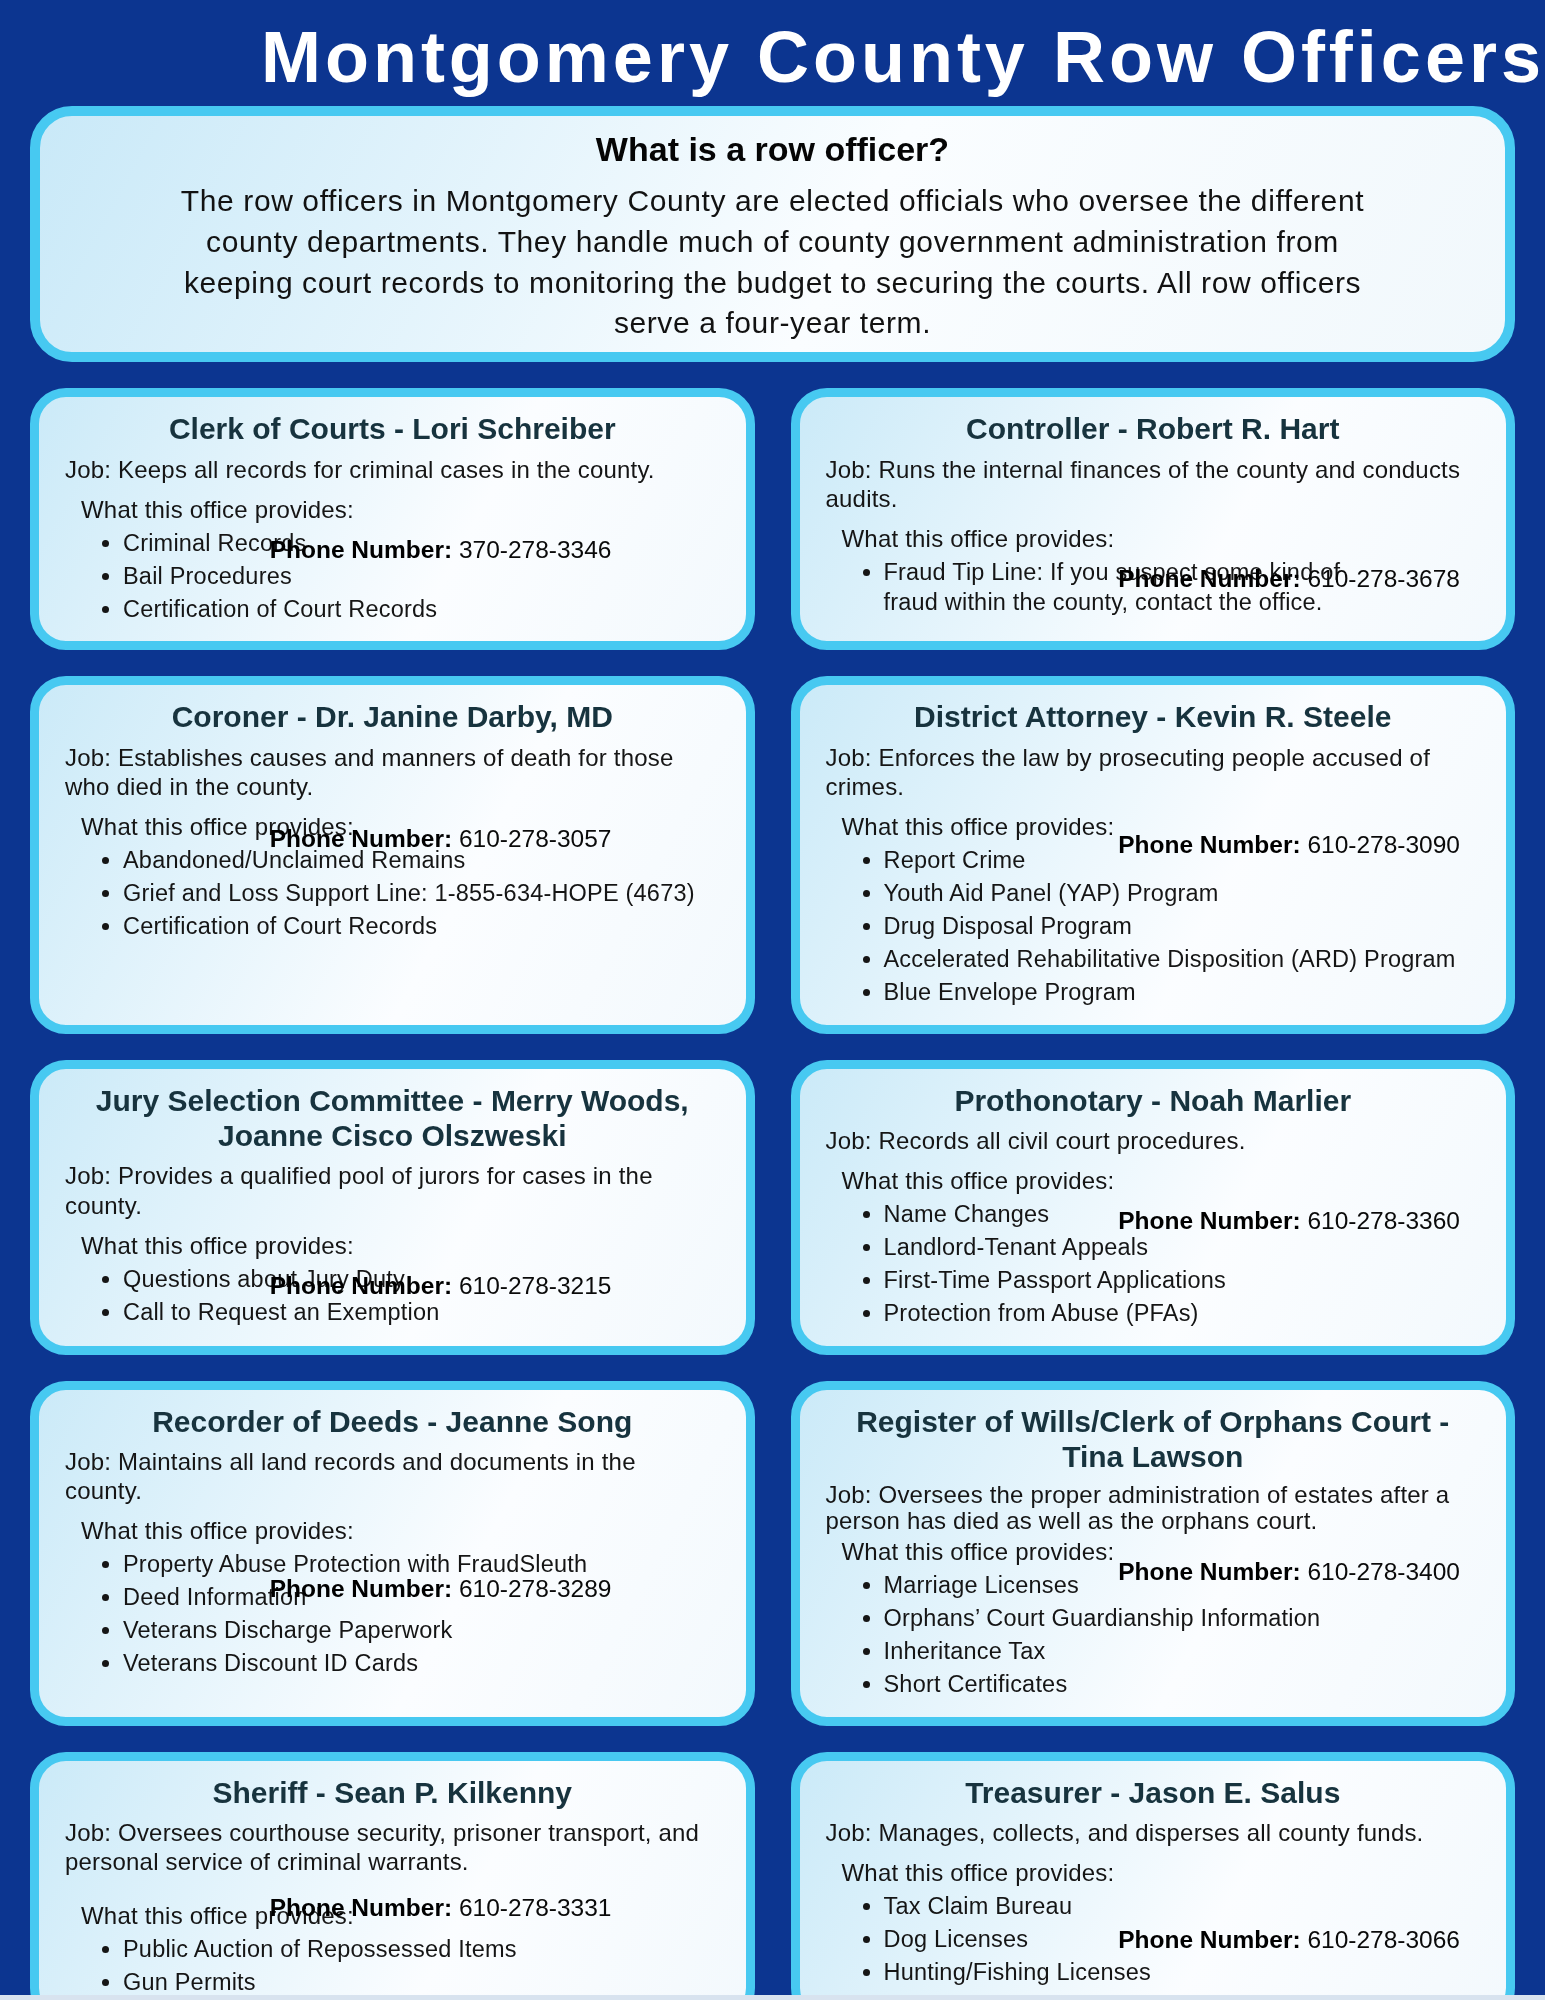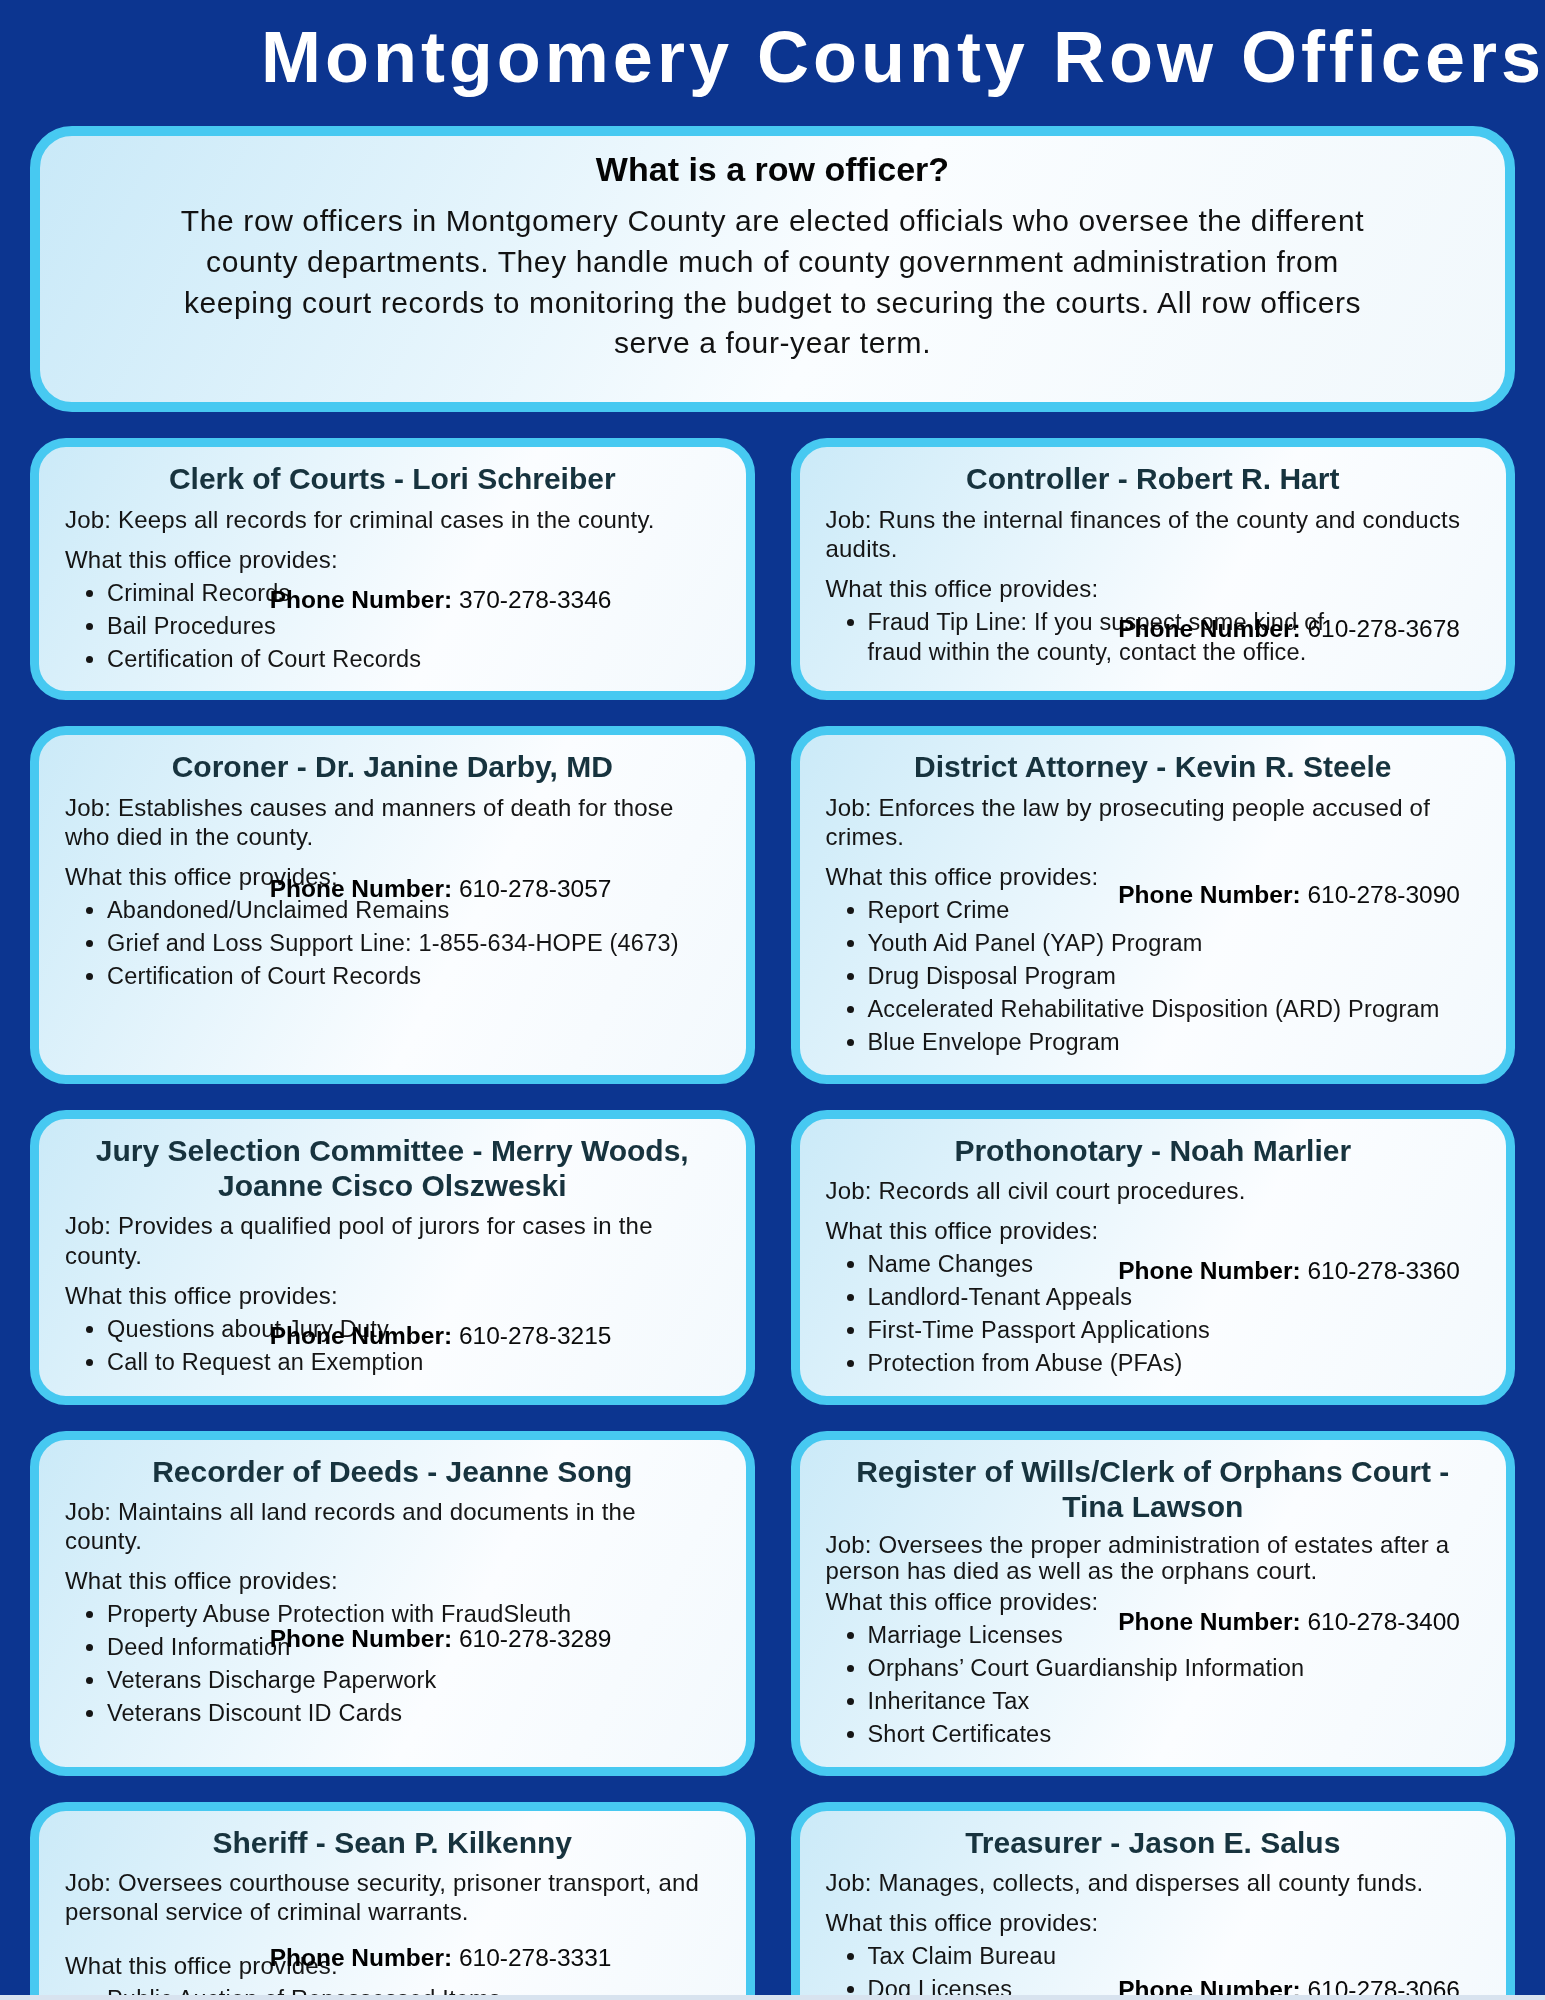--- a/index.html
+++ b/index.html
@@ -13,25 +13,25 @@
   .page-title {
     margin: 0;
     padding: 16px 0 8px;
     text-align: right;
     color: #FFFFFF;
     font-size: 72px;
     font-weight: 700;
     letter-spacing: 4px;
   }
   .intro-card {
-    margin: 20px 30px 26px;
+    margin: 0 30px 26px;
     border: 10px solid #47C9F1;
     border-radius: 42px;
     background: linear-gradient(118deg, #C9E9F8 0%, #FAFDFF 55%, #F1F8FC 100%);
-    padding: 12px 36px 38px;
+    padding: 12px 36px 8px;
   }
   .intro-heading {
     margin: 2px 0 12px;
     text-align: center;
     font-size: 34px;
     font-weight: 700;
     color: #050505;
   }
   .intro-body {
     margin: 0 auto;
@@ -66,21 +66,21 @@
     line-height: 1.18;
     color: #17333E;
   }
   .card-job {
     margin: 0 0 6px;
     font-size: 24px;
     line-height: 1.22;
     letter-spacing: 0.2px;
     color: #151515;
   }
-  .provides { position: relative; margin-top: 12px; }
+  .provides { position: relative; margin-top: 12px; margin-left: 16px; }
   .provides-label {
     font-size: 24px;
     letter-spacing: 0.2px;
     color: #151515;
   }
   .provides-list {
     margin: 5px 0 0;
     padding-left: 42px;
     font-size: 23.5px;
     line-height: 1.27;

